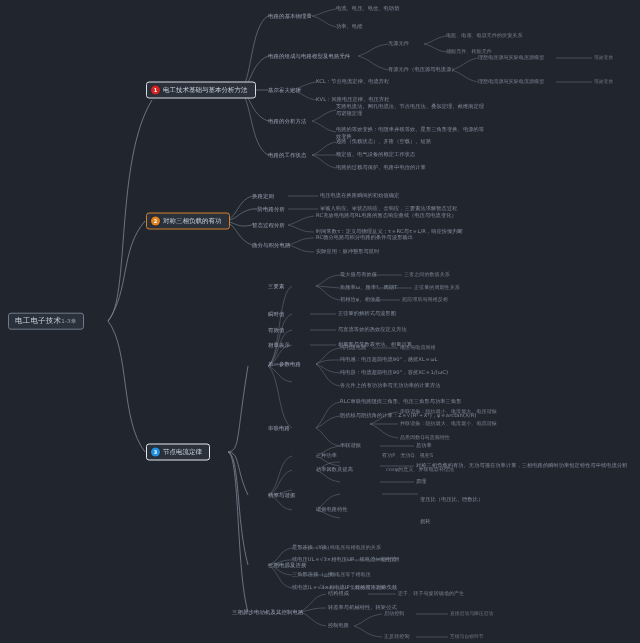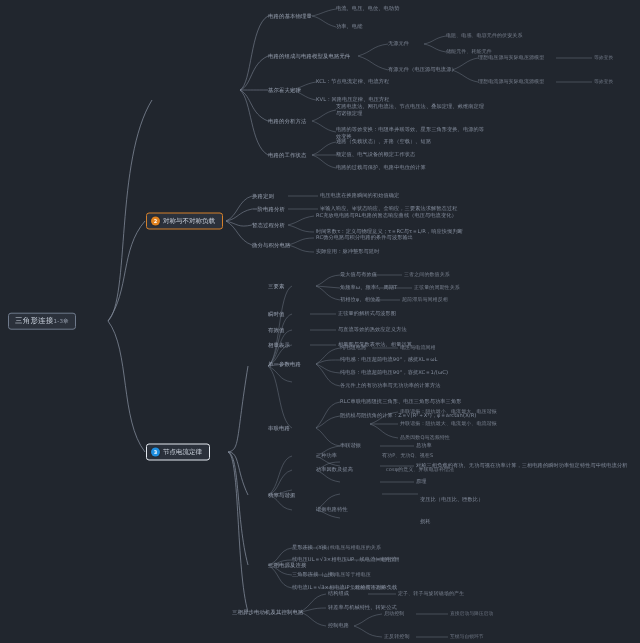--- a/index.html
+++ b/index.html
@@ -188,23 +188,27 @@
     <path class="lk thin" d="M300,612 C312,610 312,608 326,608"></path>
     <path class="lk thin" d="M300,612 C312,616 312,624 326,626"></path>
     <path class="lk thin" d="M368,594 L396,594"></path>
     <path class="lk thin" d="M354,626 C366,622 366,616 382,614"></path>
     <path class="lk thin" d="M354,626 C366,630 366,636 382,637"></path>
     <path class="lk thin" d="M416,614 L448,614"></path>
     <path class="lk thin" d="M416,637 L448,637"></path>
   </svg>
 
   <div class="node root" style="left:8px;top:321px;">
-    <span>三角形连接</span><span class="sub">1-3章</span>
+    <span>电工电子技术</span><span class="sub">1-3章</span>
   </div>
 
+  <div class="node b1" style="left:146px;top:90px;">
+    <span class="badge red">1</span>
+    <span>电工技术基础与基本分析方法</span>
+  </div>
 
   <div class="node l2" style="left:268px;top:16px;"><span>电路的基本物理量</span></div>
   <div class="node l3" style="left:336px;top:9px;"><span>电流、电压、电位、电动势</span></div>
   <div class="node l3" style="left:336px;top:27px;"><span>功率、电能</span></div>
 
   <div class="node l2" style="left:268px;top:56px;"><span>电路的组成与电路模型及电路元件</span></div>
   <div class="node l3" style="left:388px;top:44px;"><span>无源元件</span></div>
   <div class="node l4" style="left:446px;top:36px;"><span>电阻、电感、电容元件的伏安关系</span></div>
   <div class="node l4" style="left:446px;top:52px;"><span>储能元件、耗能元件</span></div>
   <div class="node l3" style="left:388px;top:70px;"><span>有源元件（电压源与电流源）</span></div>
@@ -221,21 +225,21 @@
   <div class="node l3 wrap2" style="left:336px;top:110px;"><span>支路电流法、网孔电流法、节点电压法、叠加定理、戴维南定理与诺顿定理</span></div>
   <div class="node l3 wrap2" style="left:336px;top:133px;"><span>电路的等效变换：电阻串并联等效、星形三角形变换、电源的等效变换</span></div>
 
   <div class="node l2" style="left:268px;top:155px;"><span>电路的工作状态</span></div>
   <div class="node l3" style="left:336px;top:142px;"><span>通路（负载状态）、开路（空载）、短路</span></div>
   <div class="node l3" style="left:336px;top:155px;"><span>额定值、电气设备的额定工作状态</span></div>
   <div class="node l3" style="left:336px;top:168px;"><span>电路的过载与保护、电路中电位的计算</span></div>
 
   <div class="node b1 orange" style="left:146px;top:221px;">
     <span class="badge orange">2</span>
-    <span>对称与不对称负载</span>
+    <span>对称三相负载的有功</span>
   </div>
 
   <div class="node l2" style="left:252px;top:196px;"><span>换路定则</span></div>
   <div class="node l3" style="left:320px;top:196px;"><span>电压电流在换路瞬间的初始值确定</span></div>
 
   <div class="node l2" style="left:252px;top:209px;"><span>一阶电路分析</span></div>
   <div class="node l3" style="left:320px;top:209px;"><span>零输入响应、零状态响应、全响应，三要素法求解暂态过程</span></div>
 
   <div class="node l2" style="left:252px;top:225px;"><span>暂态过程分析</span></div>
   <div class="node l3" style="left:316px;top:216px;"><span>RC充放电电路与RL电路的暂态响应曲线（电压与电流变化）</span></div>

